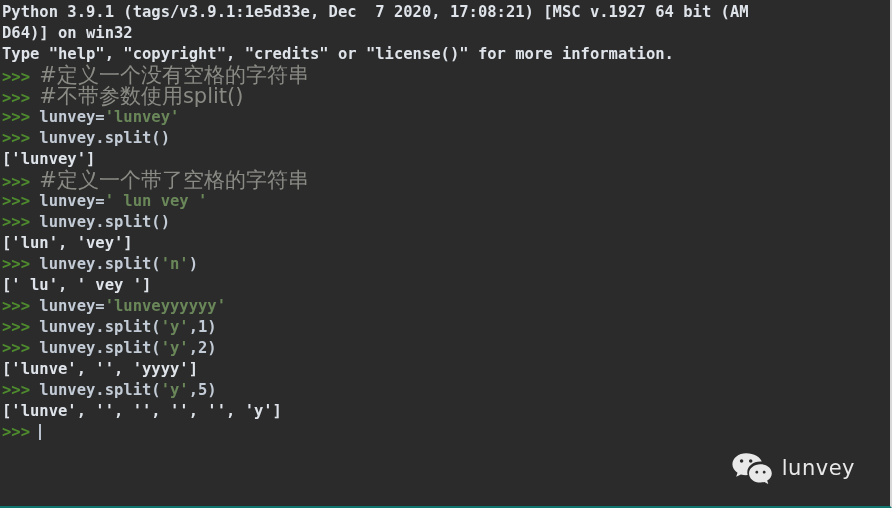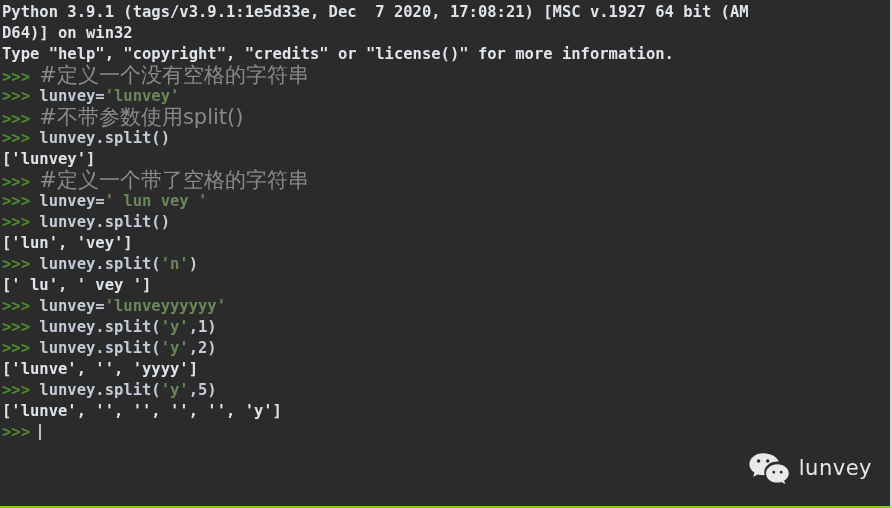--- a/index.html
+++ b/index.html
@@ -10,21 +10,21 @@
   body {
     font-family: "DejaVu Sans Mono", "Liberation Mono", monospace;
   }
   #console {
     position: relative;
     width: 892px;
     height: 508px;
     background: #2b2b2b;
     box-sizing: border-box;
     border-right: 2px solid #d8d8d8;
-    border-bottom: 2px solid #84cc16;
+    border-bottom: 2px solid #0f766e;
     overflow: hidden;
   }
   #lines {
     position: absolute;
     top: 2px;
     left: 0;
     right: 0;
   }
   .line {
     height: 21px;
@@ -49,21 +49,21 @@
   .caret {
     display: inline-block;
     width: 2px;
     height: 16px;
     background: #b9c2cc;
     vertical-align: -3px;
   }
   
   #watermark {
     position: absolute;
-    right: 18px;
+    right: 35px;
     bottom: 22px;
     display: flex;
     align-items: center;
     gap: 9px;
   }
   #watermark .wm-label {
     color: #e8e8e8;
     font-family: "DejaVu Sans", "Liberation Sans", sans-serif;
     font-size: 21px;
     font-weight: normal;
@@ -74,22 +74,22 @@
 </head>
 <body>
 
 <div id="console">
 
   <div id="lines">
       <div class="line"><span class="tok-out">Python 3.9.1 (tags/v3.9.1:1e5d33e, Dec  7 2020, 17:08:21) [MSC v.1927 64 bit (AM</span></div>
       <div class="line"><span class="tok-out">D64)] on win32</span></div>
       <div class="line"><span class="tok-out">Type "help", "copyright", "credits" or "license()" for more information.</span></div>
       <div class="line"><span class="tok-prompt">&gt;&gt;&gt; </span><span class="tok-comment cjk">#定义一个没有空格的字符串</span></div>
+      <div class="line"><span class="tok-prompt">&gt;&gt;&gt; </span><span class="tok-comment cjk">#不带参数使用split()</span></div>
       <div class="line"><span class="tok-prompt">&gt;&gt;&gt; </span><span class="tok-code">lunvey=</span><span class="tok-str">'lunvey'</span></div>
-      <div class="line"><span class="tok-prompt">&gt;&gt;&gt; </span><span class="tok-comment cjk">#不带参数使用split()</span></div>
       <div class="line"><span class="tok-prompt">&gt;&gt;&gt; </span><span class="tok-code">lunvey.split()</span></div>
       <div class="line"><span class="tok-out">['lunvey']</span></div>
       <div class="line"><span class="tok-prompt">&gt;&gt;&gt; </span><span class="tok-comment cjk">#定义一个带了空格的字符串</span></div>
       <div class="line"><span class="tok-prompt">&gt;&gt;&gt; </span><span class="tok-code">lunvey=</span><span class="tok-str">' lun vey '</span></div>
       <div class="line"><span class="tok-prompt">&gt;&gt;&gt; </span><span class="tok-code">lunvey.split()</span></div>
       <div class="line"><span class="tok-out">['lun', 'vey']</span></div>
       <div class="line"><span class="tok-prompt">&gt;&gt;&gt; </span><span class="tok-code">lunvey.split(</span><span class="tok-str">'n'</span><span class="tok-code">)</span></div>
       <div class="line"><span class="tok-out">[' lu', ' vey ']</span></div>
       <div class="line"><span class="tok-prompt">&gt;&gt;&gt; </span><span class="tok-code">lunvey=</span><span class="tok-str">'lunveyyyyyy'</span></div>
       <div class="line"><span class="tok-prompt">&gt;&gt;&gt; </span><span class="tok-code">lunvey.split(</span><span class="tok-str">'y'</span><span class="tok-code">,1)</span></div>

